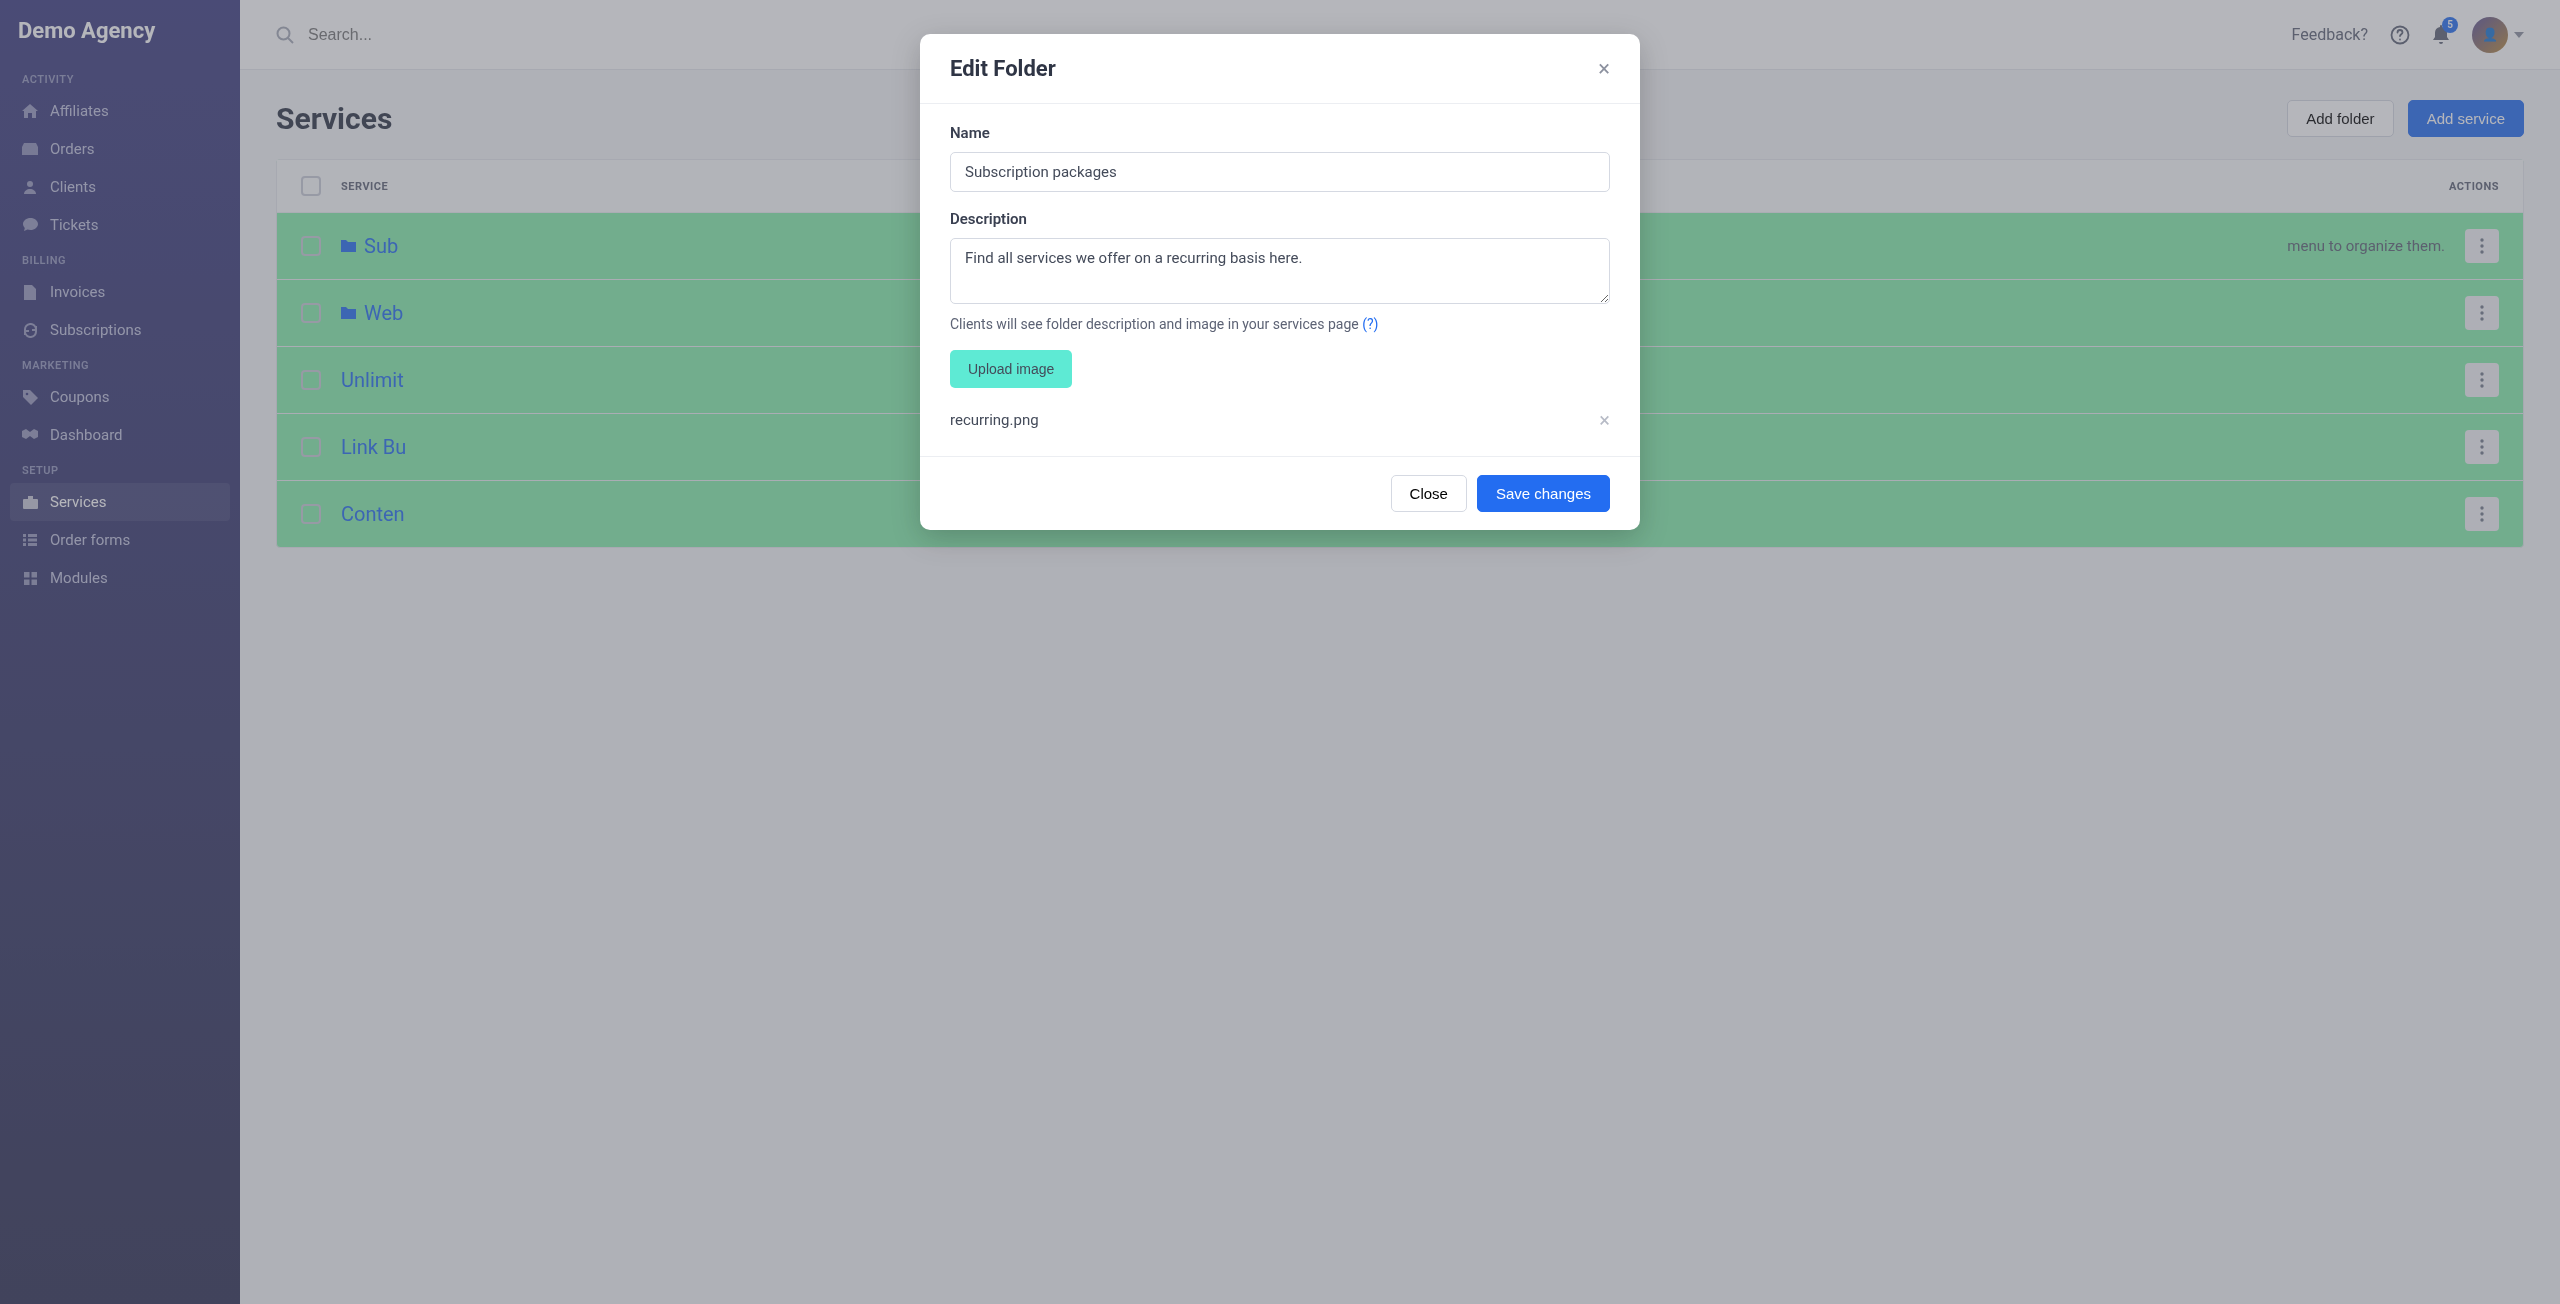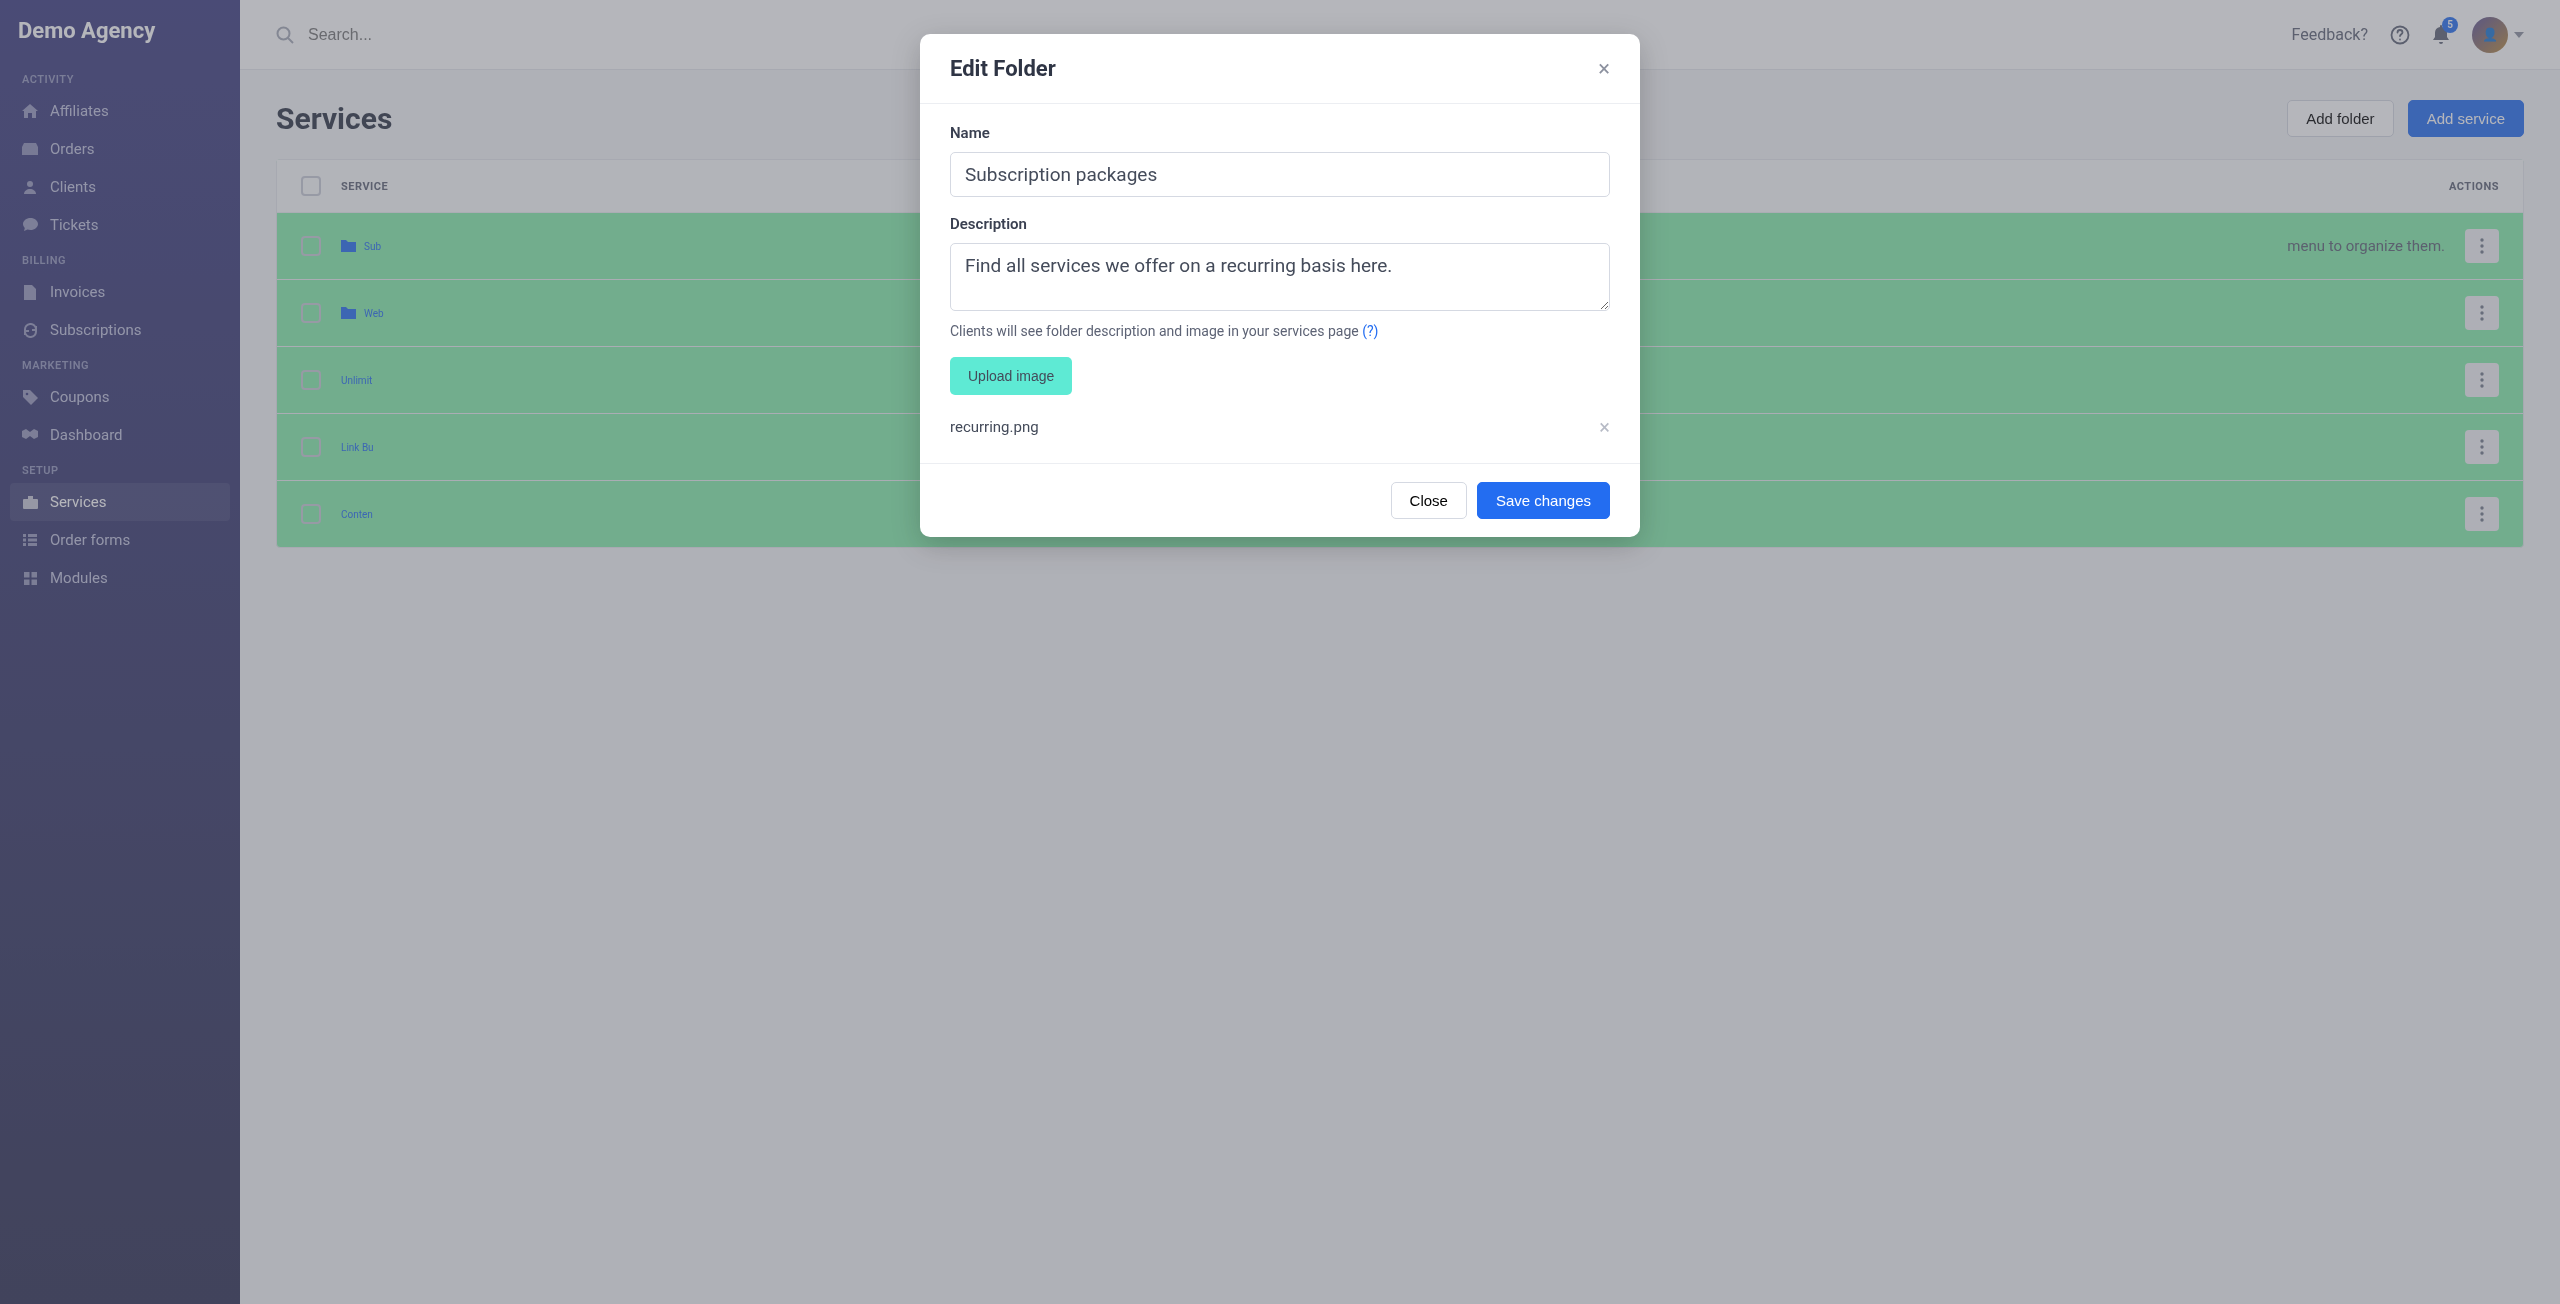--- a/index.html
+++ b/index.html
@@ -110,21 +110,21 @@
     .actions-col { width: 120px; text-align: right; }
     .row-actions { margin-left: auto; }
     .dots-btn {
       width: 34px; height: 34px; border-radius: 4px; background: #f2f3f6;
       display: inline-flex; align-items: center; justify-content: center;
       cursor: pointer;
     }
     .checkbox {
       width: 20px; height: 20px; border: 2px solid #c8ccd7; border-radius: 4px; cursor: pointer;
     }
-    .folder-link, .service-link { color: #236df1; font-size: 10px; }
+    .folder-link, .service-link { color: #236df1; font-size: 20px; }
     .folder-icon { color: #236df1; }
     .hint-text { color: #5d6375; margin-left: 8px; }
 
     
     .backdrop {
       position: fixed; inset: 0; background: rgba(90, 94, 105, 0.45); z-index: 50;
     }
 
     
     .modal {
@@ -135,21 +135,21 @@
     .modal-header {
       padding: 22px 30px; display: flex; justify-content: space-between; align-items: center;
       border-bottom: 1px solid #eceef2;
     }
     .modal-title { font-size: 22px; font-weight: 700; color: #2f3545; }
     .close-x { color: #8c919f; font-size: 22px; cursor: pointer; }
     .modal-body { padding: 20px 30px 24px; }
     .form-label { font-size: 15px; font-weight: 600; color: #3a4051; margin-bottom: 10px; display: block;}
     .form-input, .form-textarea {
       width: 100%; border: 1px solid #d5d9e2; border-radius: 5px;
-      padding: 10px 14px; font-size: 19px; color: #444b5a; font-family: inherit;
+      padding: 10px 14px; font-size: 15px; color: #444b5a; font-family: inherit;
     }
     .form-textarea { resize: vertical; min-height: 66px; }
     .form-group { margin-bottom: 18px; }
     .helper-text { color: #5d6375; font-size: 14px; margin-top: 8px; }
     .helper-link { color: #236df1; }
     .upload-btn {
       background: #5eead4; border: none; padding: 11px 18px; border-radius: 5px;
       font-size: 14px; color: #444b5a; cursor: pointer;
       margin-top: 4px;
     }

